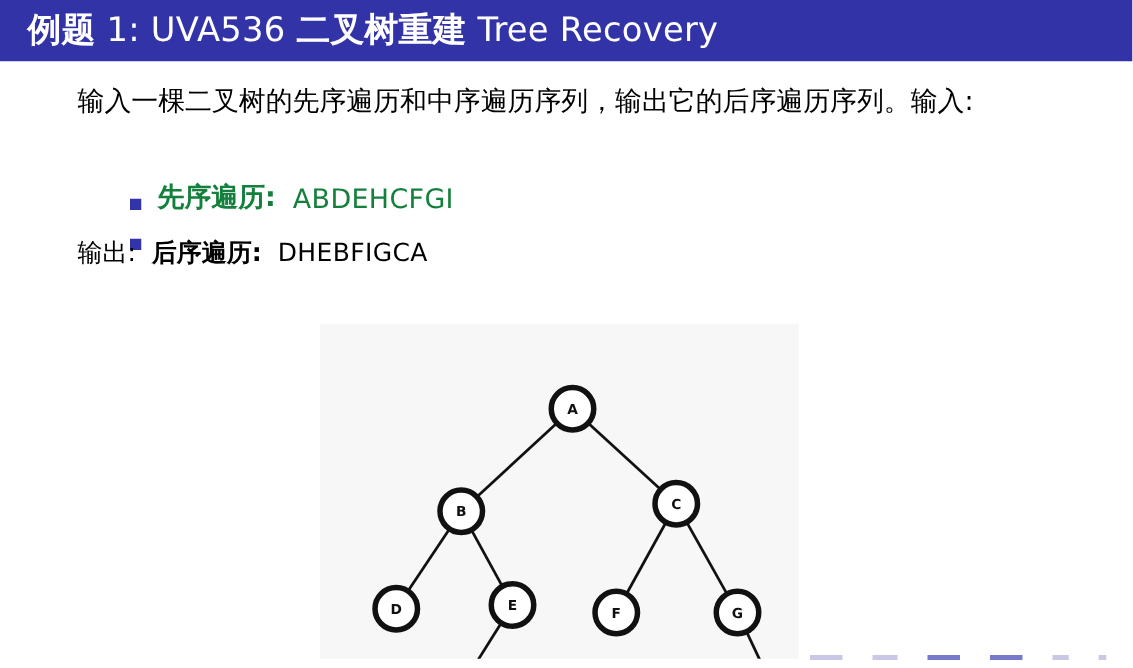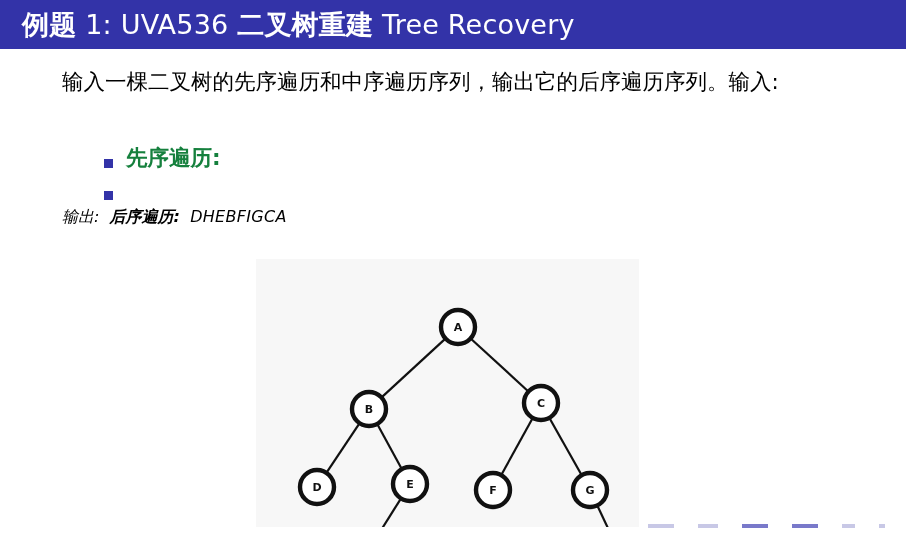--- a/index.html
+++ b/index.html
@@ -78,24 +78,23 @@
     margin-right: 13px;
     flex: 0 0 auto;
     position: relative;
     top: -4px;
   }
   .bullet-label { font-weight: 700; }
   .bullet-seq { letter-spacing: 0.3px; }
   .outline {
     position: absolute;
     left: 62px;
-    top: 158px;
-    font-size: 16px;
+    top: 140px;
+    font-size: 20px;
     color: #000000;
-    font-style: italic;
   }
   .outline .lbl { font-weight: 700; }
   .outline .seq { letter-spacing: 0.3px; }
   
   .figure {
     position: absolute;
     left: 256px;
     top: 210px;
     width: 383px;
     height: 268px;
@@ -164,20 +163,21 @@
   <div class="body">
 
     <div class="para">输入一棵二叉树的先序遍历和中序遍历序列，输出它的后序遍历序列。输入:</div>
 
     <div class="bullets">
 
       <div class="bullet-row">
         <span class="bullet-sq"></span>
         <span class="bullet-label">先序遍历:</span>
         <span>&nbsp;&nbsp;</span>
+        <span class="bullet-seq">ABDEHCFGI</span>
       </div>
 
       <div class="bullet-row">
         <span class="bullet-sq"></span>
         <span>&nbsp;&nbsp;</span>
       </div>
 
     </div>
 
     <div class="outline">

